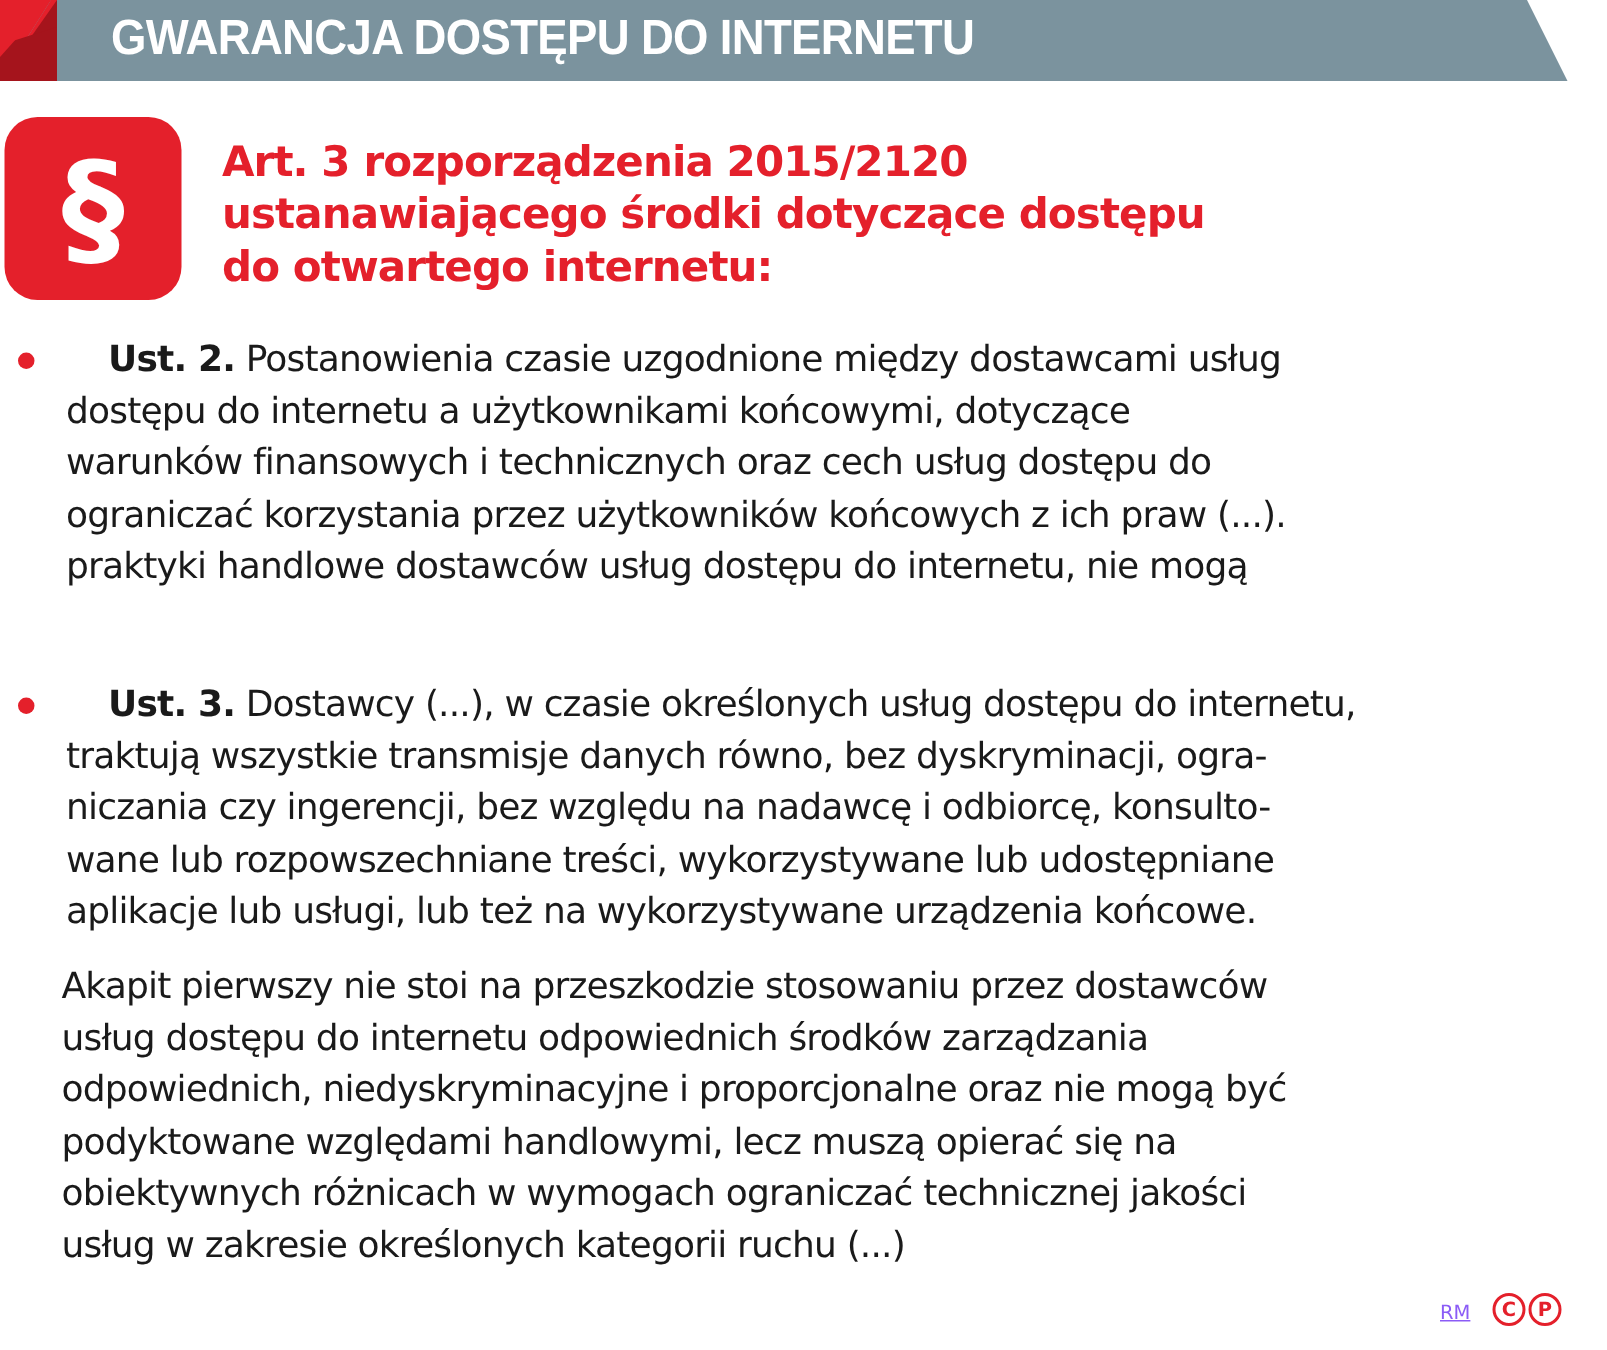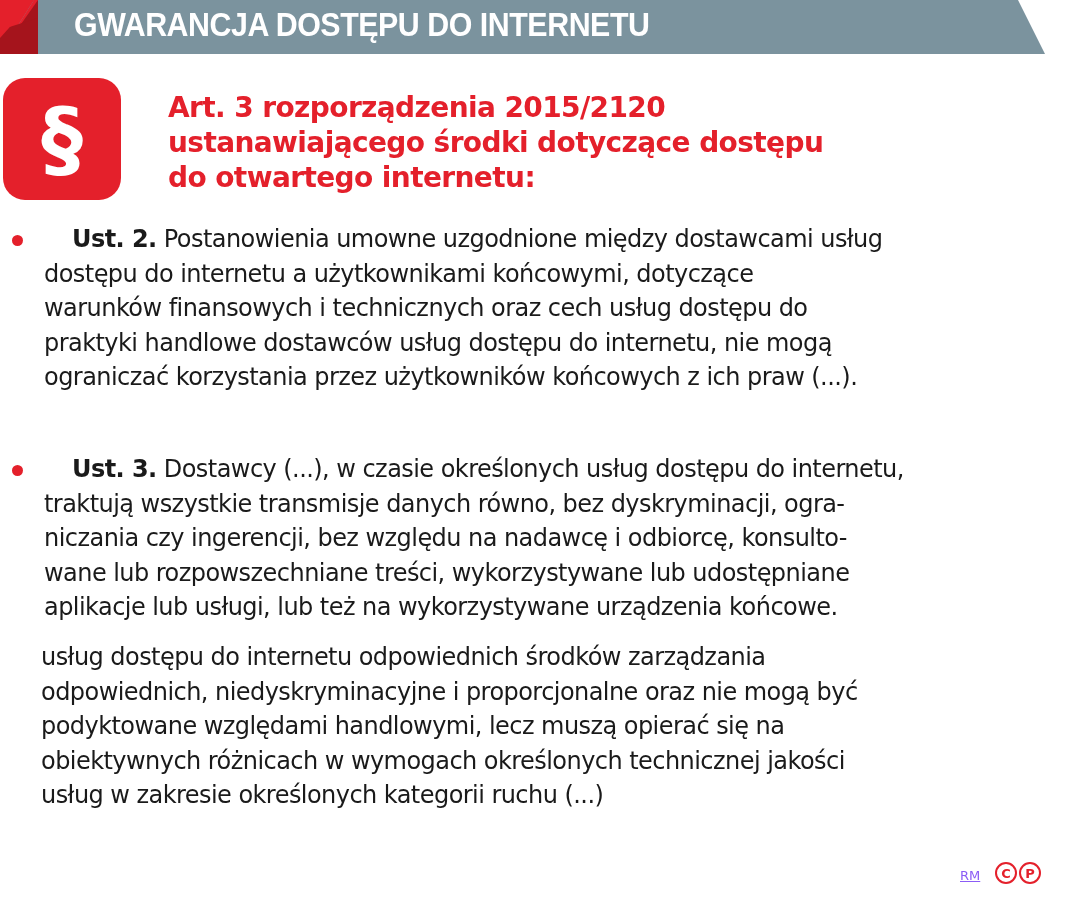--- a/index.html
+++ b/index.html
@@ -28,21 +28,21 @@
       font-size: 84px; line-height: 1;
     }
 
     
     .headline {
       position: absolute; left: 148px; top: 90px;
       font-family: "DejaVu Sans", sans-serif; font-weight: bold;
       font-size: 28px; line-height: 35px; color: #e4202b;
       letter-spacing: -0.6px;
     }
-    .headline div { white-space: nowrap; margin-left: 20px; }
+    .headline div { white-space: nowrap; }
 
     
     .item { position: absolute; left: 0; width: 1071px; }
     .bullet {
       position: absolute; left: 12px; width: 11px; height: 11px;
       background: #e4202b; border-radius: 50%;
     }
     .item-text {
       position: absolute; left: 44px;
       font-family: "DejaVu Sans", sans-serif;
@@ -86,44 +86,45 @@
 
 <div class="headline">
   <div>Art. 3 rozporządzenia 2015/2120</div>
   <div>ustanawiającego środki dotyczące dostępu</div>
   <div>do otwartego internetu:</div>
 </div>
 
 <div class="item" style="top:222px;">
   <div class="bullet" style="top:13px;"></div>
   <div class="item-text">
-    <div class="line"><b>Ust. 2.</b><span> Postanowienia umowne uzgodnione między dostawcami usług</span></div>
+    <div class="line"><b>Ust. 2.</b><span> Postanowienia czasie uzgodnione między dostawcami usług</span></div>
     <div class="line">dostępu do internetu a użytkownikami końcowymi, dotyczące</div>
     <div class="line">warunków finansowych i technicznych oraz cech usług dostępu do</div>
+    <div class="line">ograniczać korzystania przez użytkowników końcowych z ich praw (...).</div>
     <div class="line">praktyki handlowe dostawców usług dostępu do internetu, nie mogą</div>
-    <div class="line">ograniczać korzystania przez użytkowników końcowych z ich praw (...).</div>
   </div>
 </div>
 
 <div class="item" style="top:452px;">
   <div class="bullet" style="top:13px;"></div>
   <div class="item-text">
     <div class="line"><b>Ust. 3.</b><span> Dostawcy (...), w czasie określonych usług dostępu do internetu,</span></div>
     <div class="line">traktują wszystkie transmisje danych równo, bez dyskryminacji, ogra-</div>
     <div class="line">niczania czy ingerencji, bez względu na nadawcę i odbiorcę, konsulto-</div>
     <div class="line">wane lub rozpowszechniane treści, wykorzystywane lub udostępniane</div>
     <div class="line">aplikacje lub usługi, lub też na wykorzystywane urządzenia końcowe.</div>
   </div>
 </div>
 
 <div class="item-text footer-para">
+  <div class="line">Akapit pierwszy nie stoi na przeszkodzie stosowaniu przez dostawców</div>
   <div class="line">usług dostępu do internetu odpowiednich środków zarządzania</div>
   <div class="line">odpowiednich, niedyskryminacyjne i proporcjonalne oraz nie mogą być</div>
   <div class="line">podyktowane względami handlowymi, lecz muszą opierać się na</div>
-  <div class="line">obiektywnych różnicach w wymogach określonych technicznej jakości</div>
+  <div class="line">obiektywnych różnicach w wymogach ograniczać technicznej jakości</div>
   <div class="line">usług w zakresie określonych kategorii ruchu (...)</div>
 </div>
 
 <div class="credit">RM</div>
 <div class="copy-icons">
   <span>C</span>
   <span>P</span>
 </div>
 
 </body></html>

